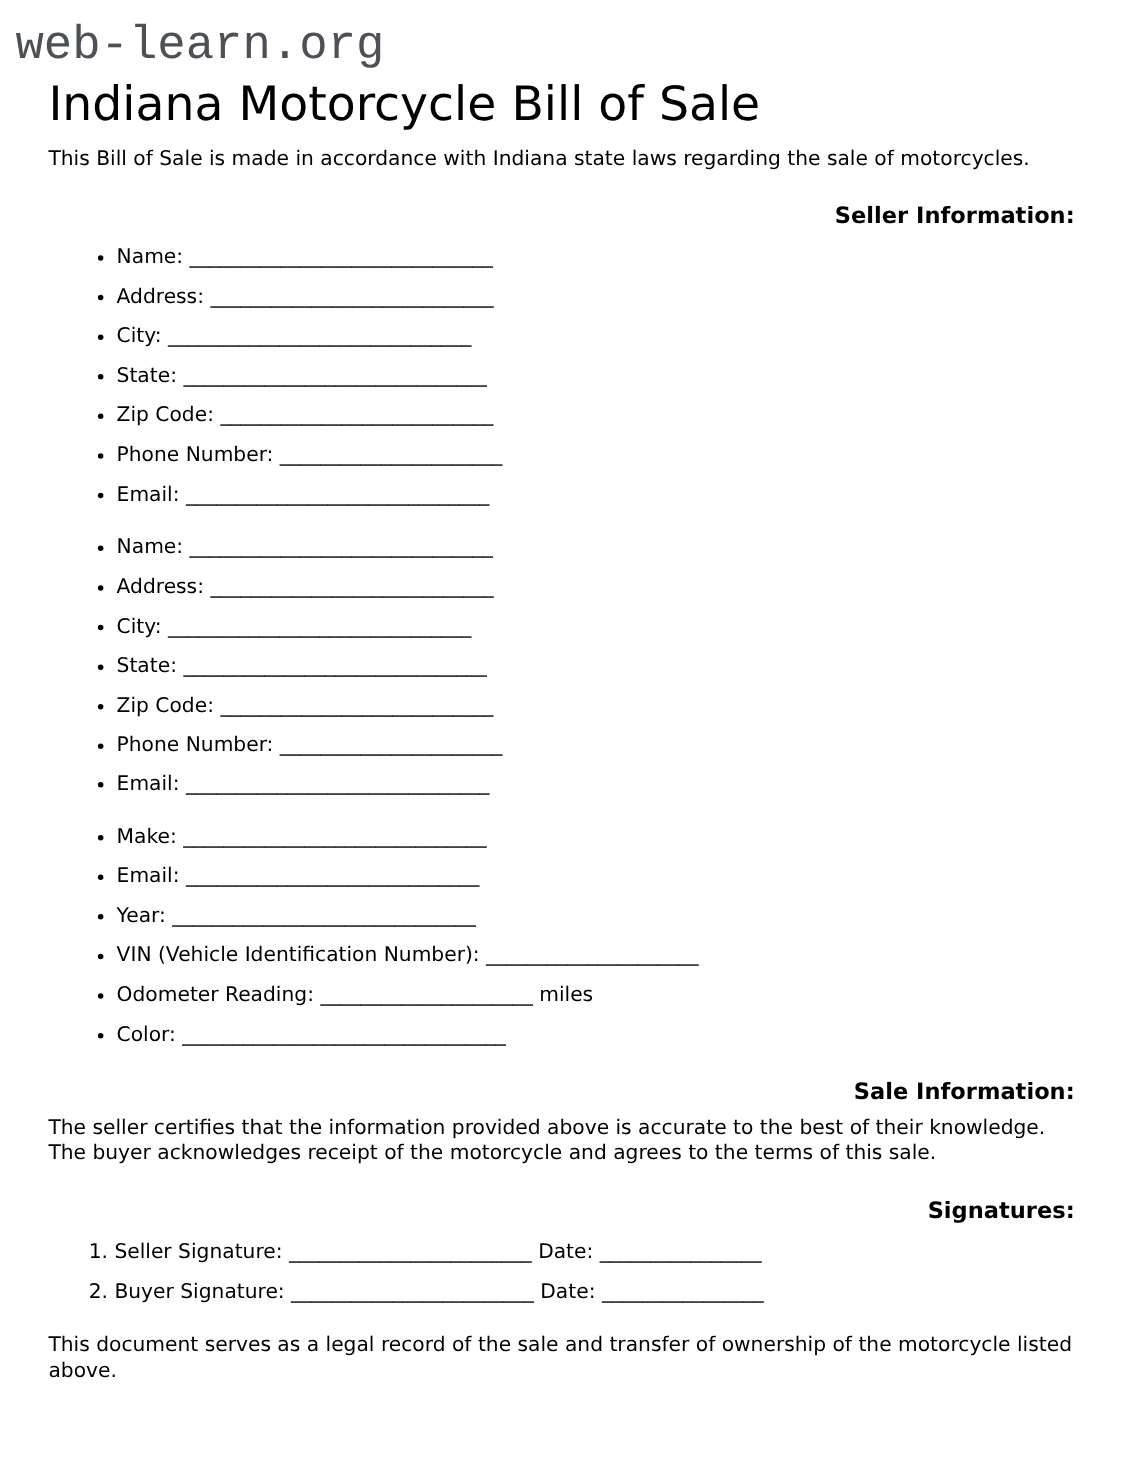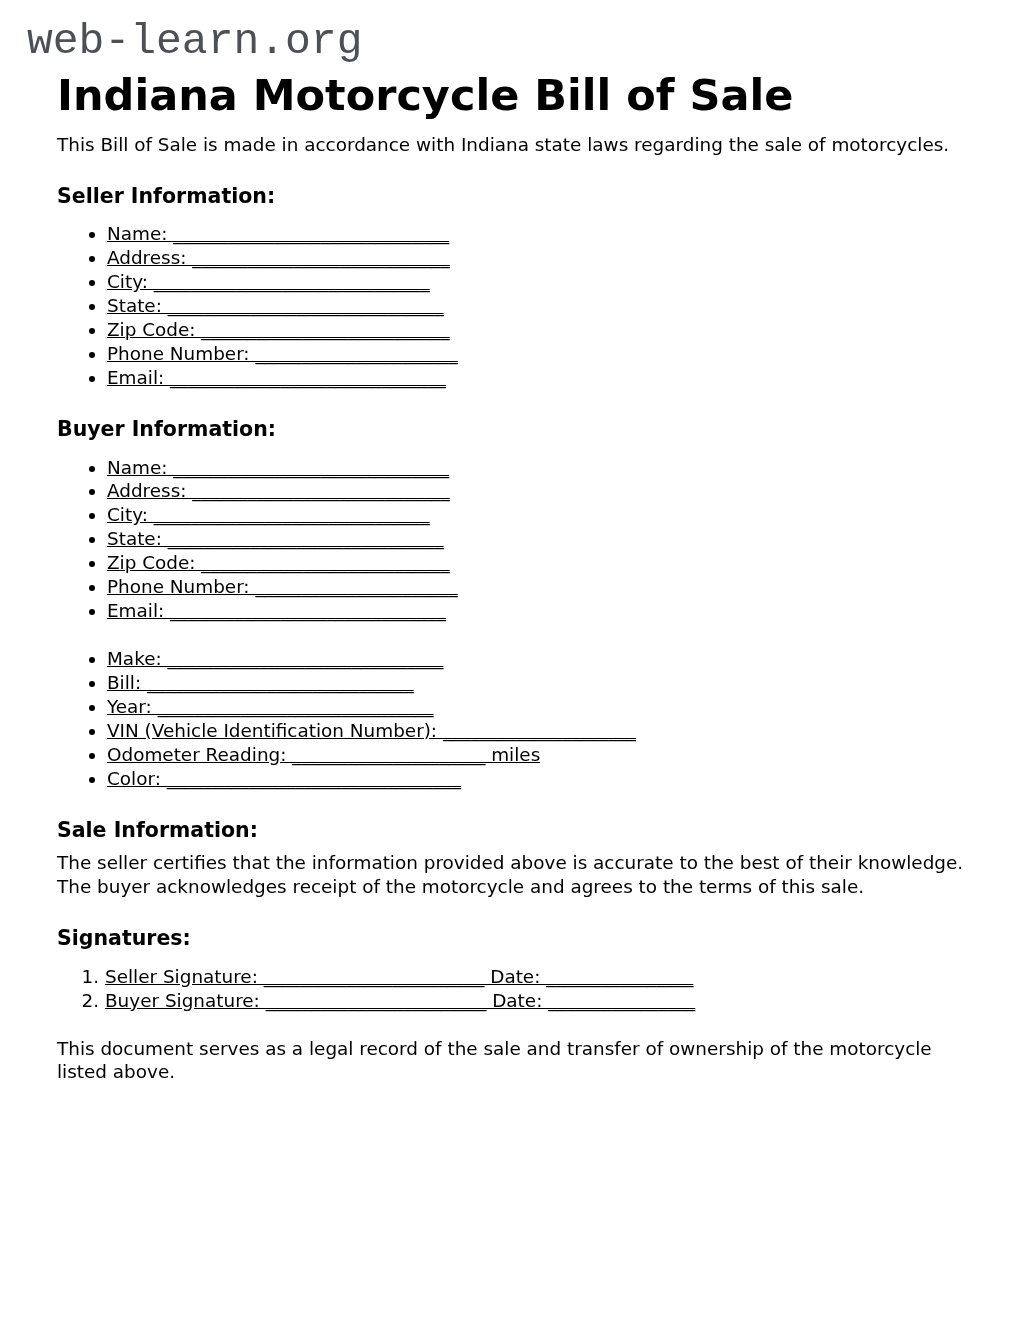--- a/index.html
+++ b/index.html
@@ -10,62 +10,62 @@
   body {
     width: 1025px;
     height: 1327px;
     overflow: hidden;
     color: #000000;
     font-family: "DejaVu Sans", sans-serif;
     font-size: 18.4px;
     line-height: 1.3;
   }
   .page {
-    padding: 16px 48px 0 57px;
+    padding: 16px 48px 0 44px;
     box-sizing: border-box;
     width: 1025px;
   }
   .logo {
     font-family: "Liberation Mono", "DejaVu Sans Mono", monospace;
     font-size: 43px;
     line-height: 1.2;
     color: #4d5156;
     margin: 0 0 0 -30px;
     white-space: nowrap;
   }
   h1.title {
     font-size: 43px;
     line-height: 1.1;
     margin: 4px 0 14px 0;
-    font-weight: bold;
+    font-weight: normal;
     white-space: nowrap;
   }
   p.para {
     margin: 8px 0;
   }
   h3.sec {
     font-size: 20.5px;
     line-height: 1.3;
-    margin: 26px 0 0 0;
+    margin: 26px 0 0 12px;
     font-weight: bold;
+    text-align: right;
   }
   ul.fields {
     margin: 13px 0 24px 0;
     padding-left: 50px;
     list-style-type: disc;
   }
   ol.sigs {
     margin: 13px 0 24px 0;
     padding-left: 48px;
   }
   li {
-    margin: 0;
+    margin: 12px;
     padding: 0;
     white-space: nowrap;
-    text-decoration: underline;
   }
 </style>
 </head>
 <body>
 
 <div class="page">
 
   <div class="logo">web-learn.org</div>
 
   <h1 class="title">Indiana Motorcycle Bill of Sale</h1>
@@ -76,34 +76,33 @@
   <ul class="fields">
     <li>Name: ______________________________</li>
     <li>Address: ____________________________</li>
     <li>City: ______________________________</li>
     <li>State: ______________________________</li>
     <li>Zip Code: ___________________________</li>
     <li>Phone Number: ______________________</li>
     <li>Email: ______________________________</li>
   </ul>
 
-  <h3 class="sec">Buyer Information:</h3>
   <ul class="fields">
     <li>Name: ______________________________</li>
     <li>Address: ____________________________</li>
     <li>City: ______________________________</li>
     <li>State: ______________________________</li>
     <li>Zip Code: ___________________________</li>
     <li>Phone Number: ______________________</li>
     <li>Email: ______________________________</li>
   </ul>
 
   <ul class="fields">
     <li>Make: ______________________________</li>
-    <li>Bill: _____________________________</li>
+    <li>Email: _____________________________</li>
     <li>Year: ______________________________</li>
     <li>VIN (Vehicle Identification Number): _____________________</li>
     <li>Odometer Reading: _____________________ miles</li>
     <li>Color: ________________________________</li>
   </ul>
 
   <h3 class="sec">Sale Information:</h3>
 
   <p class="para">The seller certifies that the information provided above is accurate to the best of their knowledge. The buyer acknowledges receipt of the motorcycle and agrees to the terms of this sale.</p>
 

